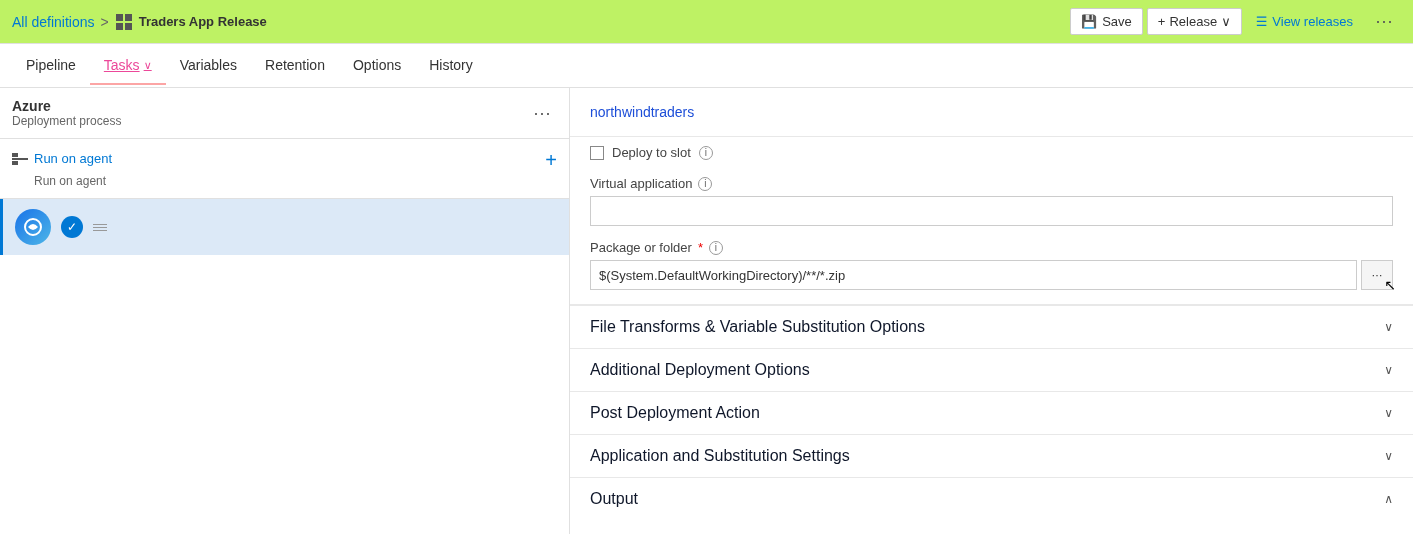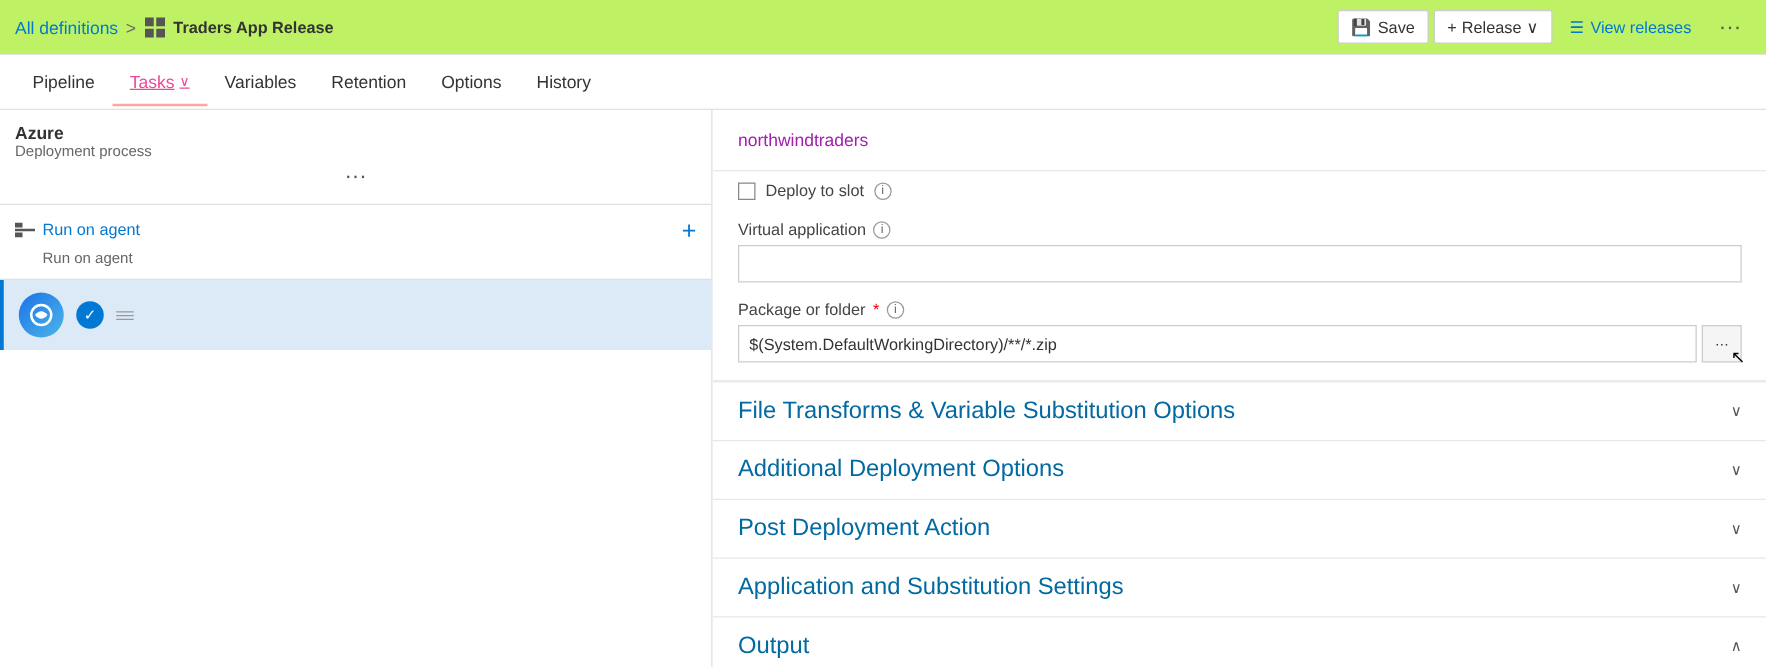--- a/index.html
+++ b/index.html
@@ -131,24 +131,24 @@
     .left-panel {
       width: 570px;
       min-width: 570px;
       border-right: 1px solid #e0e0e0;
       overflow-y: auto;
       background: #fff;
     }
 
     .section-header {
       display: flex;
+      align-items: center;
       justify-content: space-between;
       padding: 10px 12px;
       border-bottom: 1px solid #e0e0e0;
-      flex-direction: column;
     }
     .section-title { font-size: 14px; font-weight: 600; color: #333; }
     .section-subtitle { font-size: 12px; color: #666; }
     .more-icon-btn {
       background: none;
       border: none;
       cursor: pointer;
       font-size: 18px;
       color: #555;
       padding: 2px 6px;
@@ -229,21 +229,21 @@
       padding: 0;
       background: #fff;
     }
 
     .northwind-field {
       padding: 10px 20px;
       border-bottom: 1px solid #e8e8e8;
     }
     .northwind-value {
       font-size: 14px;
-      color: #a21caf;
+      color: #1d4ed8;
       padding: 6px 0;
     }
 
     .form-field {
       margin-bottom: 14px;
     }
     .form-label {
       font-size: 13px;
       color: #444;
       margin-bottom: 5px;
@@ -326,21 +326,21 @@
     }
 
     .collapsible-section {
       border-top: 1px solid #e8e8e8;
       padding: 12px 20px;
       cursor: pointer;
       display: flex;
       align-items: center;
       justify-content: space-between;
     }
-    .collapsible-label { font-size: 19px; color: #0369a1; }
+    .collapsible-label { font-size: 16px; color: #0f172a; }
     .chevron { font-size: 12px; color: #555; }
 
     .divider { height: 1px; background: #e8e8e8; }
   </style>
 </head>
 <body>
 
 <div class="header">
   <div class="breadcrumb">
     <span class="breadcrumb-all">All definitions</span>

